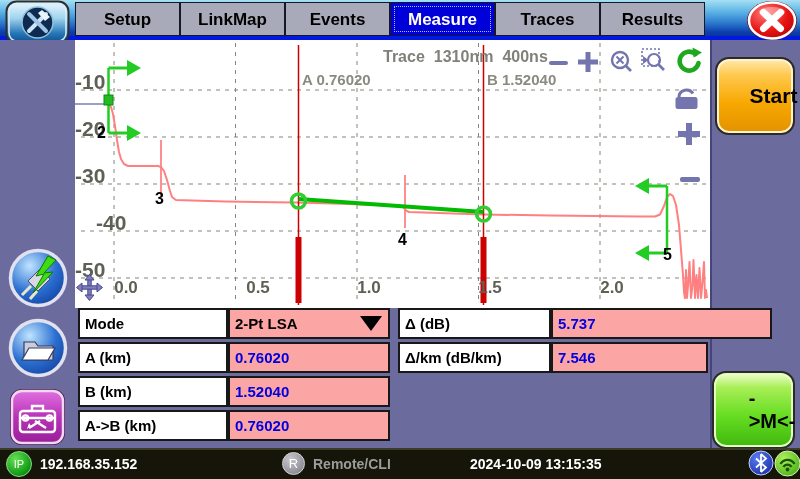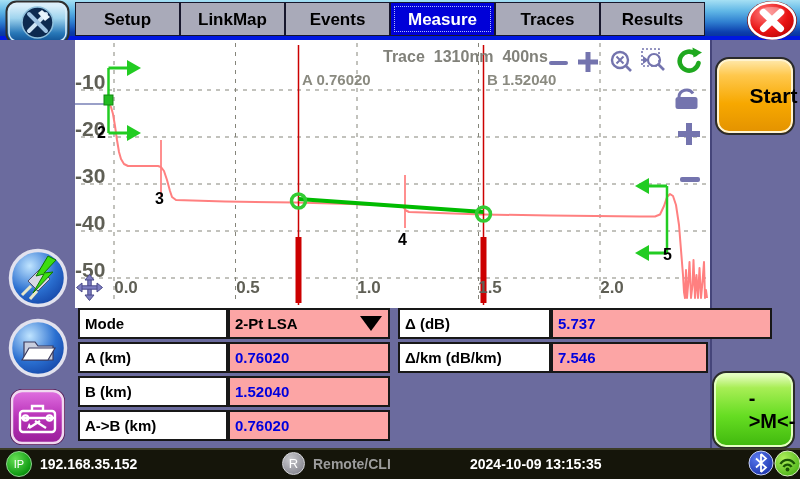--- a/index.html
+++ b/index.html
@@ -223,26 +223,26 @@
         <polygon points="574,138 574,154 560,146" fill="#22cc22" stroke="none"></polygon>
         <line x1="592" y1="213" x2="574" y2="213" stroke-width="3"></line>
         <polygon points="574,205 574,221 560,213" fill="#22cc22" stroke="none"></polygon>
       </g>
     </svg>
 
     
     <span class="ytick" style="top:30px;">-10</span>
     <span class="ytick" style="top:77px;">-20</span>
     <span class="ytick" style="top:124px;">-30</span>
-    <span class="ytick" style="top:171px;">-40</span>
+    <span class="ytick" style="top:171px;padding-left:21px;">-40</span>
     <span class="ytick" style="top:218px;">-50</span>
 
     
     <span class="xtick" style="left:29px;">0.0</span>
-    <span class="xtick" style="left:151px;">0.5</span>
+    <span class="xtick" style="left:161px;">0.5</span>
     <span class="xtick" style="left:272px;">1.0</span>
     <span class="xtick" style="left:393px;">1.5</span>
     <span class="xtick" style="left:515px;">2.0</span>
 
     
     <span class="evt" style="left:22px;top:84px;">2</span>
     <span class="evt" style="left:80px;top:150px;">3</span>
     <span class="evt" style="left:323px;top:191px;">4</span>
     <span class="evt" style="left:588px;top:206px;">5</span>
 

